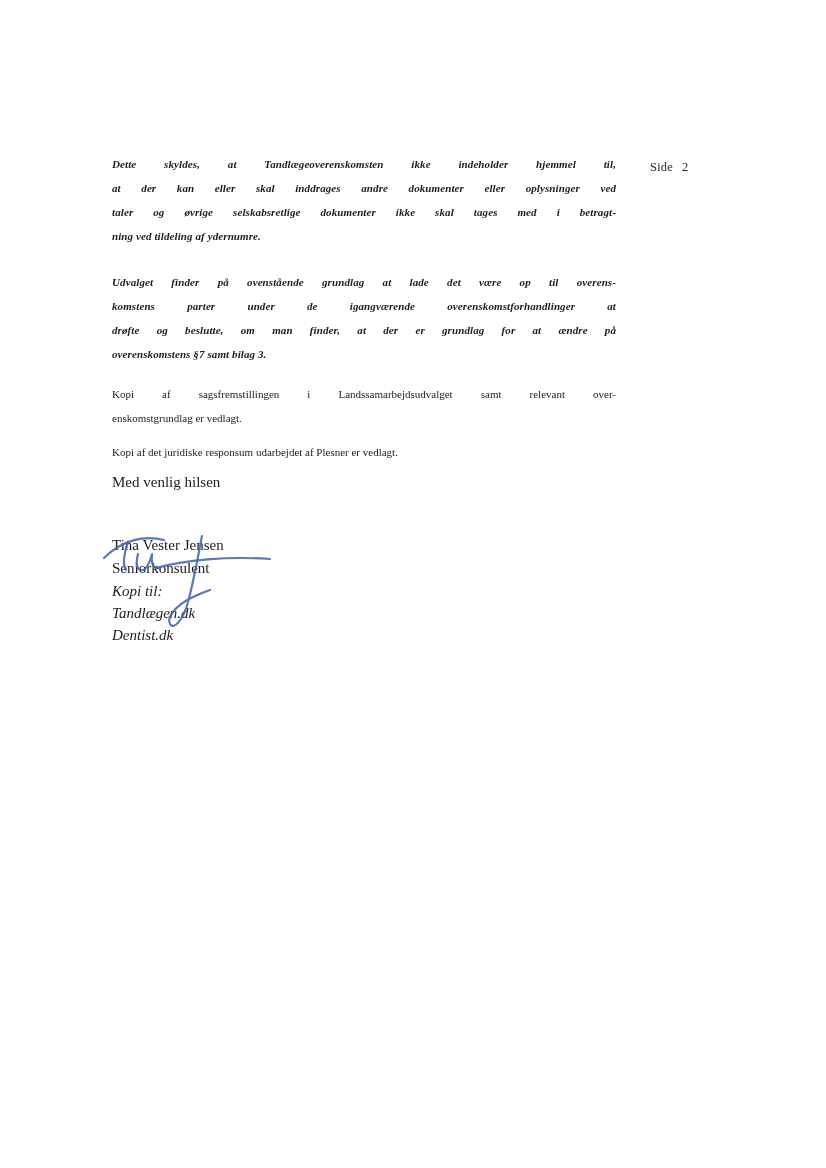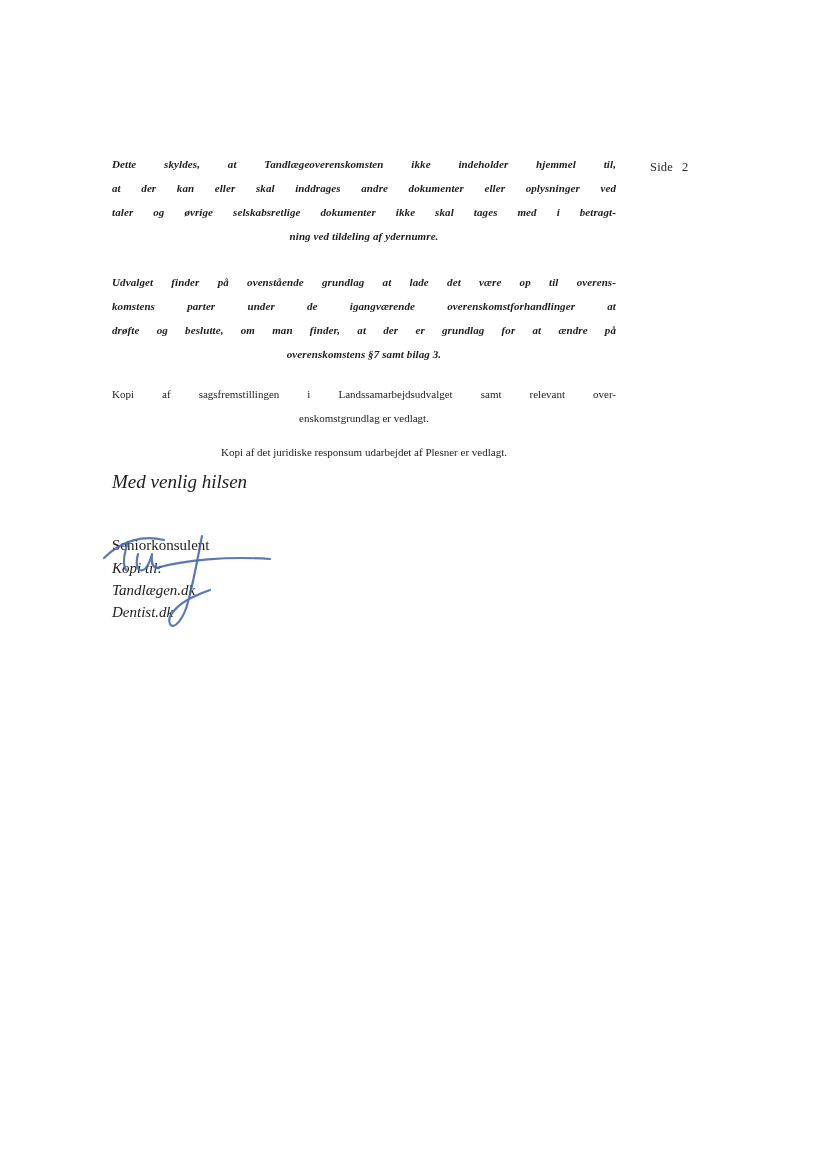--- a/index.html
+++ b/index.html
@@ -35,28 +35,28 @@
 
   .para { font-size: 11px; line-height: 24px; }
 
   .bold-italic {
     font-weight: bold;
     font-style: italic;
     letter-spacing: 0.1px;
   }
 
   .jline { text-align: justify; text-align-last: justify; }
-  .lline { text-align: center; }
+  .lline { text-align: left; }
 
   .p1 { margin-bottom: 22px; }
   .p2 { margin-bottom: 16px; }
   .p3 { margin-bottom: 10px; }
   .p4 { margin-bottom: 6px; }
 
-  .closing { font-size: 19px; line-height: 24px; margin-bottom: 40px; font-style: italic; }
+  .closing { font-size: 15px; line-height: 24px; margin-bottom: 40px; }
 
   .signer { font-size: 15px; line-height: 23px; }
 
   .copy-list {
     font-style: italic;
     font-size: 15px;
     line-height: 22px;
   }
 
   .signature {
@@ -107,20 +107,21 @@
       <div class="lline">enskomstgrundlag er vedlagt.</div>
     </div>
 
     <div class="para p4">
       <div class="lline">Kopi af det juridiske responsum udarbejdet af Plesner er vedlagt.</div>
     </div>
 
     <div class="closing">Med venlig hilsen</div>
 
     <div class="signer">
+      <div>Tina Vester Jensen</div>
       <div>Seniorkonsulent</div>
     </div>
 
     <div class="copy-list">
       <div>Kopi til:</div>
       <div>Tandlægen.dk</div>
       <div>Dentist.dk</div>
     </div>
 
   </div>

